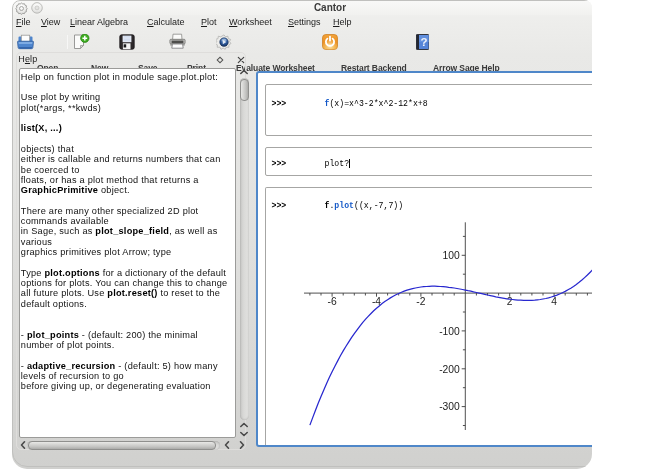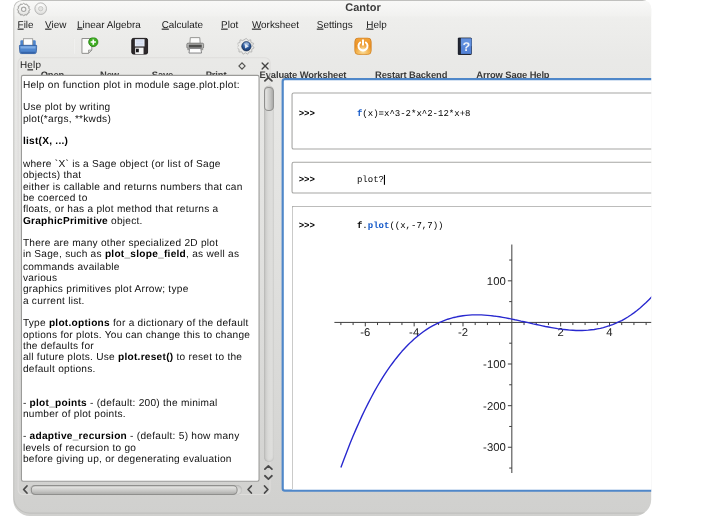--- a/index.html
+++ b/index.html
@@ -186,37 +186,34 @@
 </svg>
 <div id="helpbox">
       <div id="helptext">
         <div class="hl">Help on function plot in module sage.plot.plot:</div>
         <div class="hl">&nbsp;</div>
         <div class="hl">Use plot by writing</div>
         <div class="hl">plot(*args, **kwds)</div>
         <div class="hl">&nbsp;</div>
         <div class="hl"><b>list(X, ...)</b></div>
         <div class="hl">&nbsp;</div>
-        <div class="hl">where `X` is a Sage object (or list of Sage</div>
         <div class="hl">objects) that</div>
         <div class="hl">either is callable and returns numbers that can</div>
         <div class="hl">be coerced to</div>
         <div class="hl">floats, or has a plot method that returns a</div>
         <div class="hl"><b>GraphicPrimitive</b> object.</div>
         <div class="hl">&nbsp;</div>
         <div class="hl">There are many other specialized 2D plot</div>
+        <div class="hl">commands available</div>
         <div class="hl">in Sage, such as <b>plot_slope_field</b>, as well as</div>
-        <div class="hl">commands available</div>
         <div class="hl">various</div>
         <div class="hl">graphics primitives plot Arrow; type</div>
-        <div class="hl">a current list.</div>
         <div class="hl">&nbsp;</div>
         <div class="hl">Type <b>plot.options</b> for a dictionary of the default</div>
         <div class="hl">options for plots. You can change this to change</div>
-        <div class="hl">the defaults for</div>
         <div class="hl">all future plots. Use <b>plot.reset()</b> to reset to the</div>
         <div class="hl">default options.</div>
         <div class="hl">&nbsp;</div>
         <div class="hl">&nbsp;</div>
         <div class="hl">- <b>plot_points</b> - (default: 200) the minimal</div>
         <div class="hl">number of plot points.</div>
         <div class="hl">&nbsp;</div>
         <div class="hl">- <b>adaptive_recursion</b> - (default: 5) how many</div>
         <div class="hl">levels of recursion to go</div>
         <div class="hl">before giving up, or degenerating evaluation</div>

